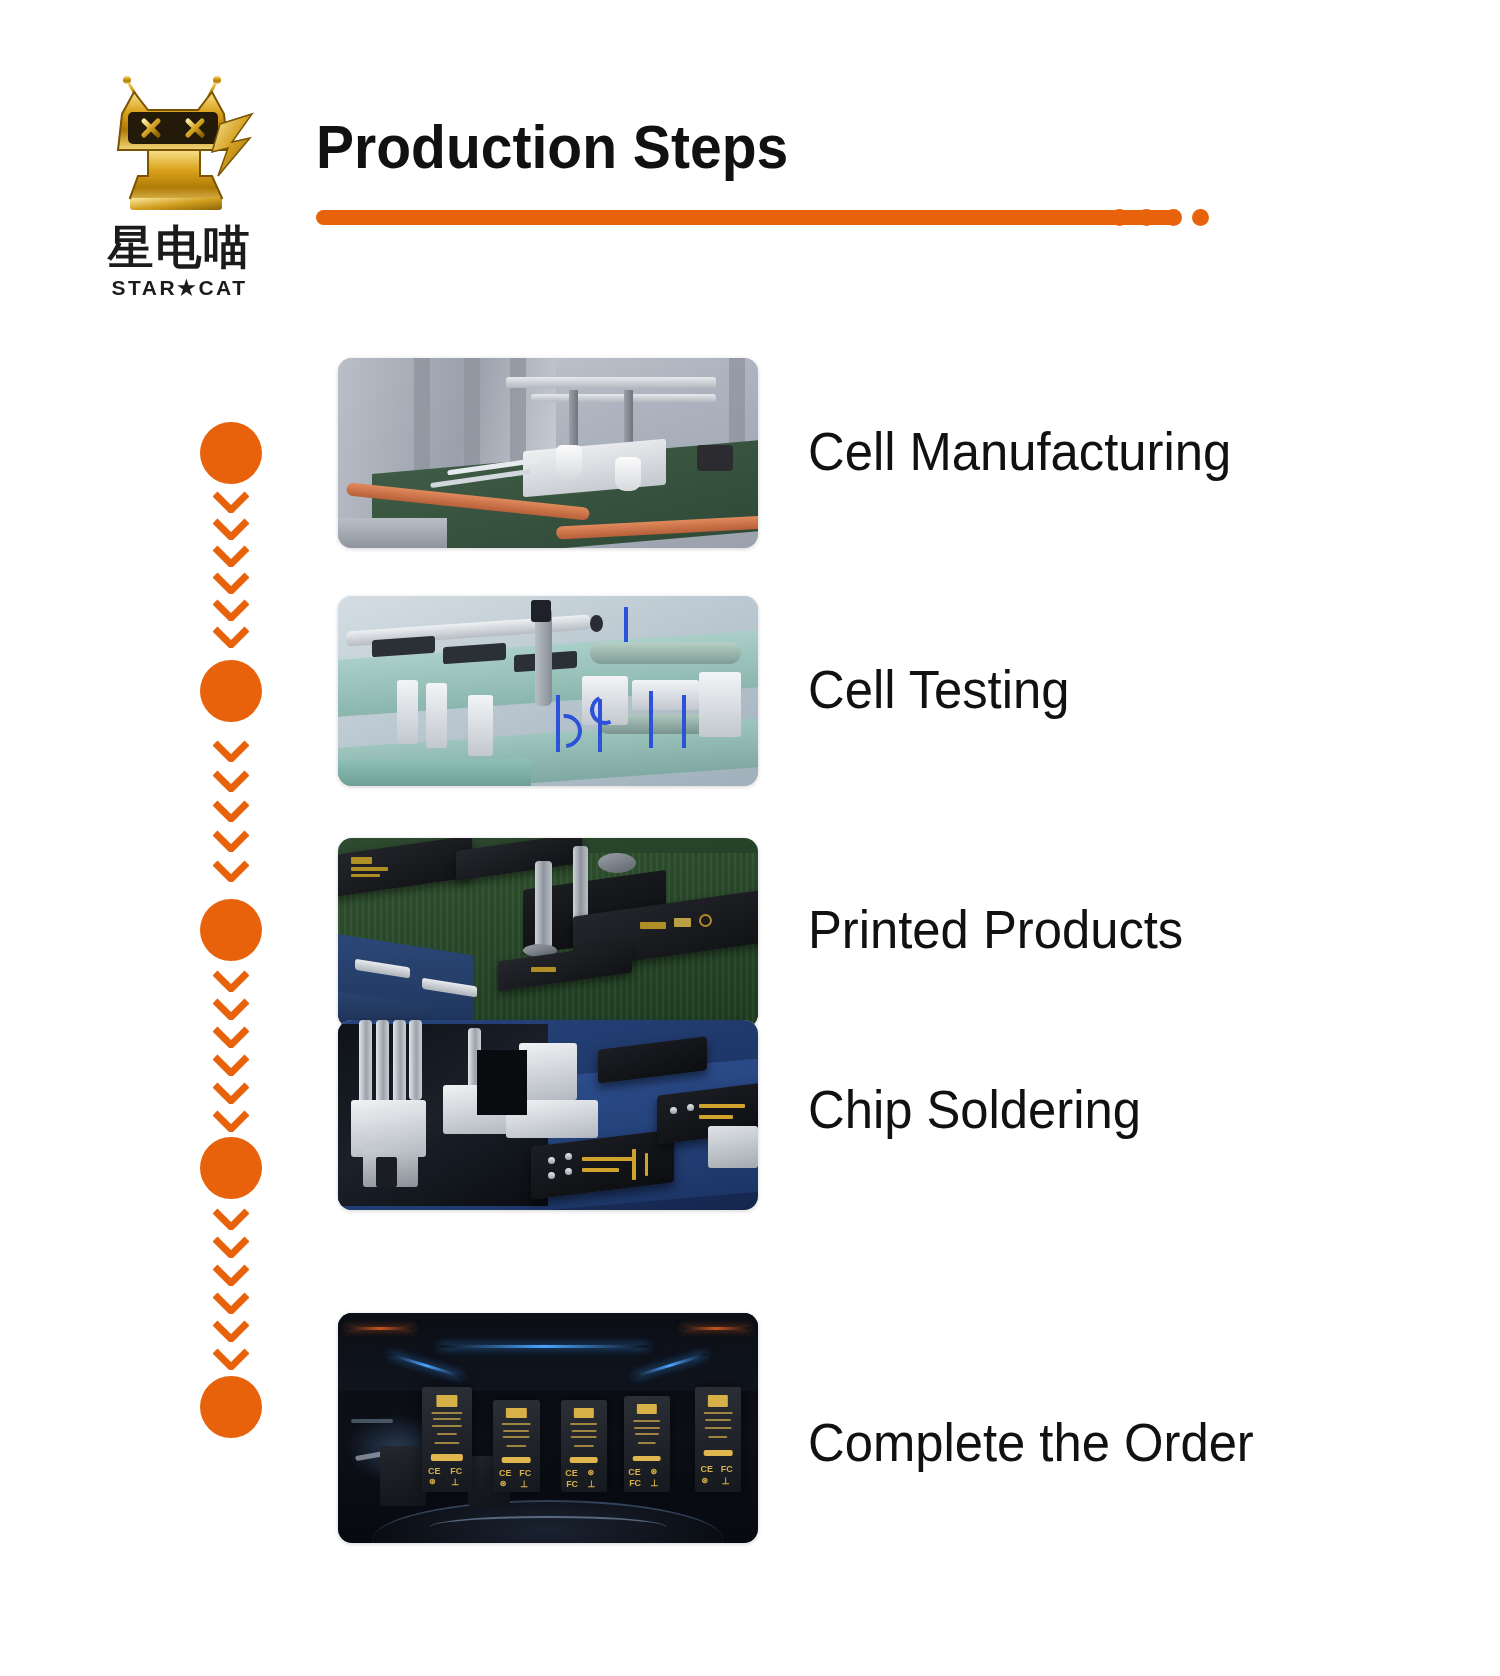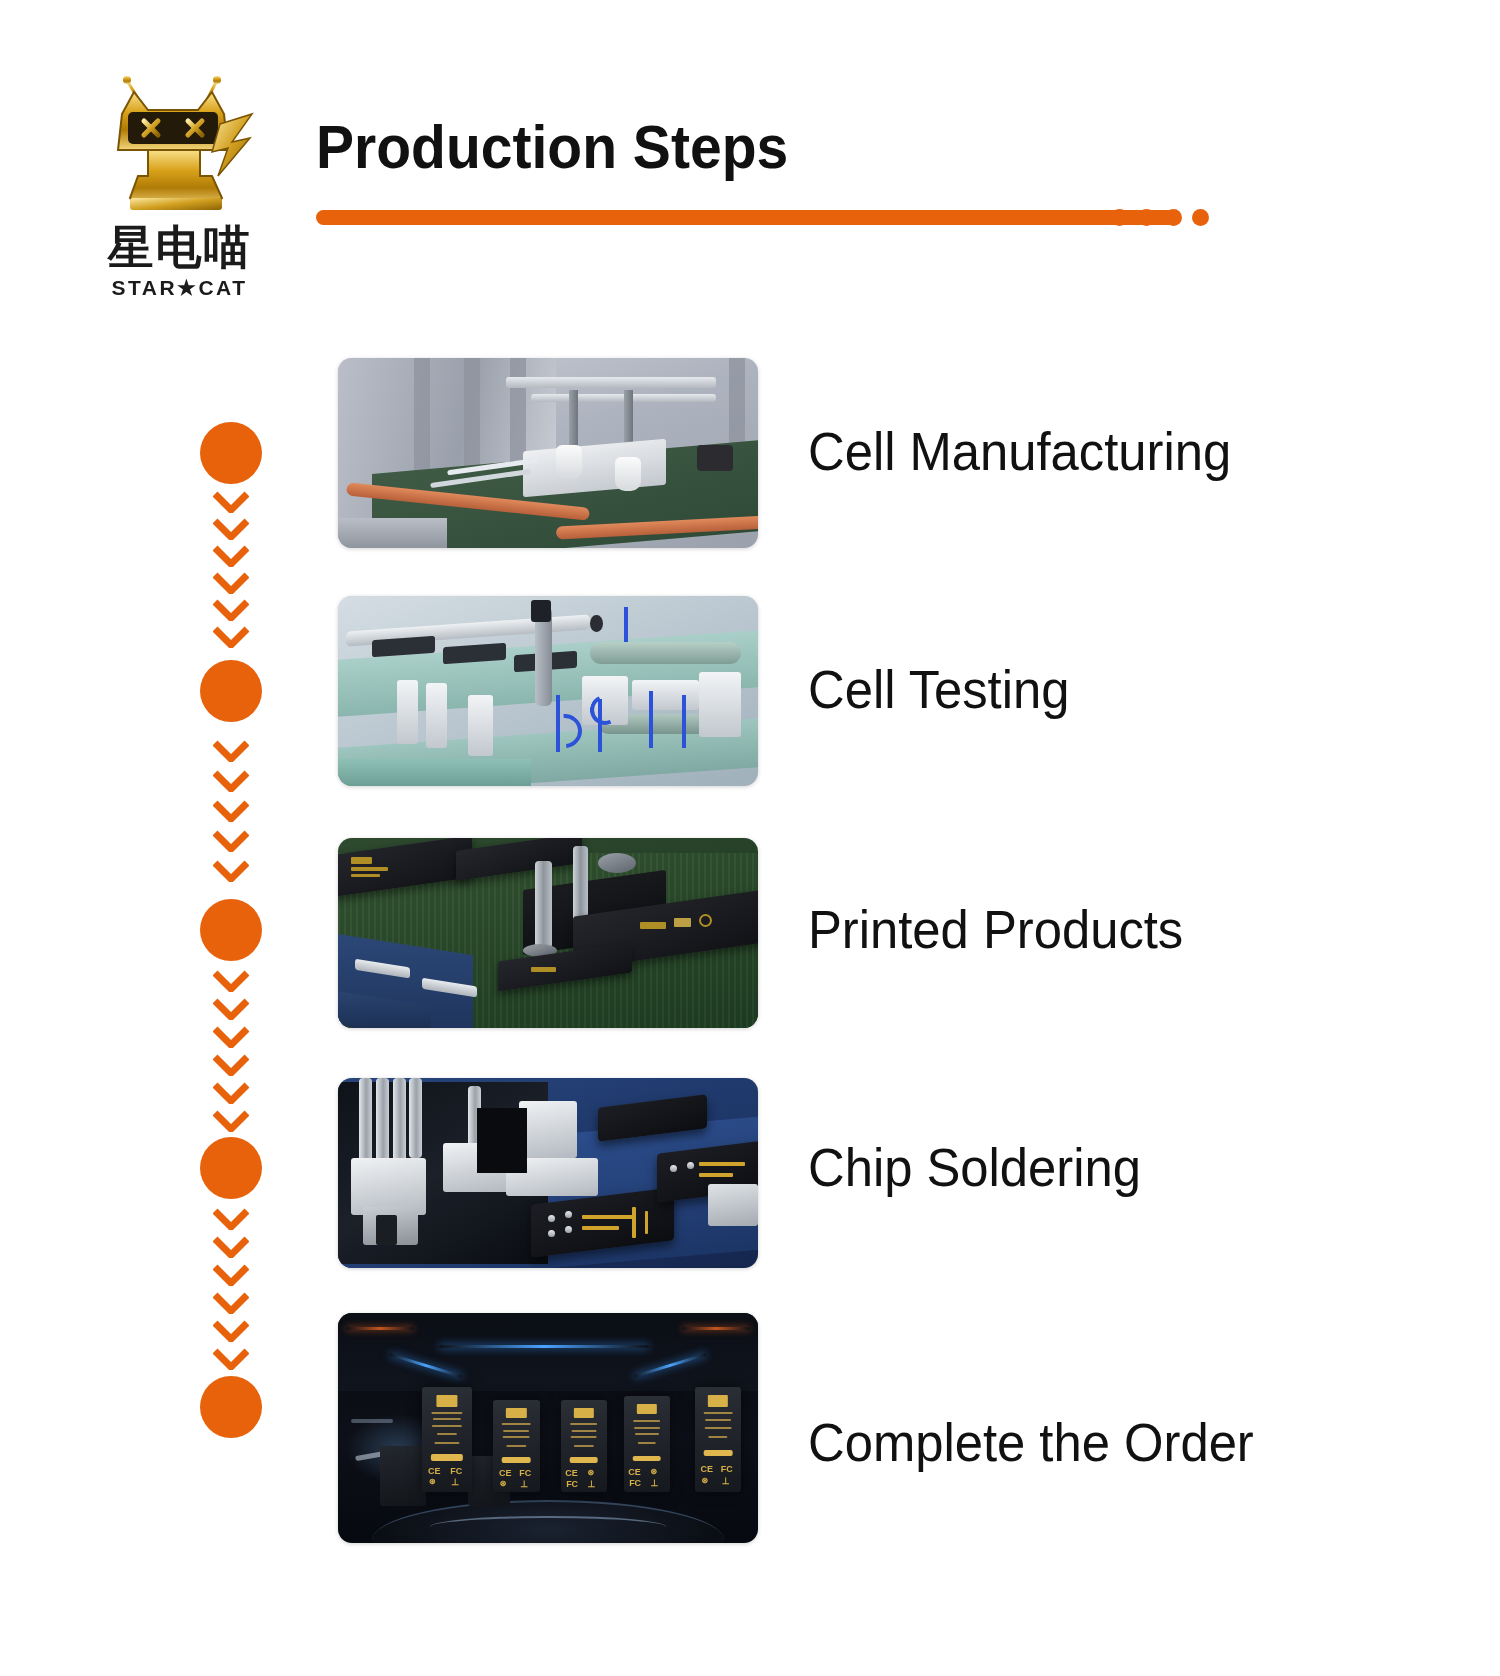--- a/index.html
+++ b/index.html
@@ -396,21 +396,21 @@
       <div class="goldtxt" style="left:80%;top:42%;width:4%;height:9px;background:#d8b64a"></div>
       <div class="goldtxt" style="left:86%;top:40%;width:9px;height:9px;border-radius:50%;background:none;border:2px solid #c9a227"></div>
       <div class="cellblk" style="left:38%;top:60%;width:32%;height:16%"></div>
       <div class="goldtxt" style="left:46%;top:68%;width:6%;height:5px"></div>
       <div style="position:absolute;left:-2%;top:84%;width:24%;height:18%;background:linear-gradient(170deg,#2a4571,#18294a);transform:skewY(9deg)"></div>
     </div>
   </div>
   <div class="step-label" style="top:60px">Printed Products</div>
 </div>
 
-<div class="step" style="top:1078px;height:190px">
+<div class="step" style="top:1020px;height:190px">
   <div class="thumb">
     <div class="thumb-inner s4">
       <div class="deckb"></div>
       <div class="machine"></div>
       <div class="rodv" style="left:5%;top:0;height:46%"></div>
       <div class="rodv" style="left:9%;top:0;height:44%"></div>
       <div class="rodv" style="left:13%;top:0;height:48%"></div>
       <div class="rodv" style="left:17%;top:0;height:42%"></div>
       <div class="sblock" style="left:3%;top:42%;width:18%;height:30%"></div>
       <div class="sblock" style="left:6%;top:68%;width:13%;height:20%;background:linear-gradient(170deg,#c9ced4,#8a9097)"></div>

